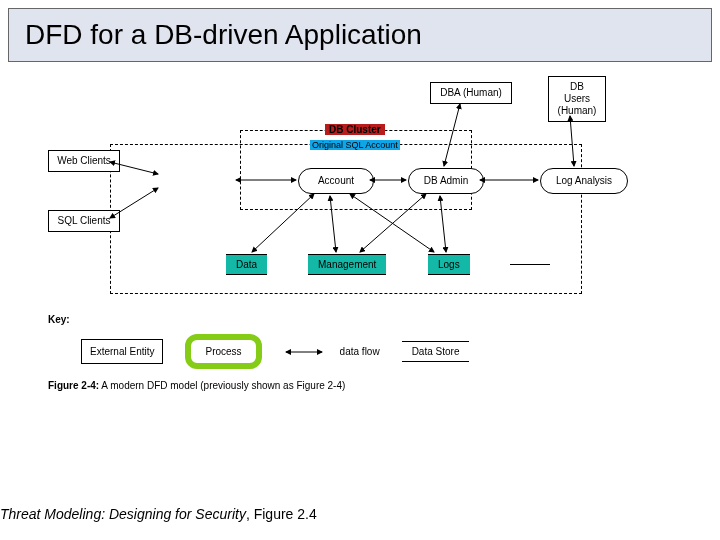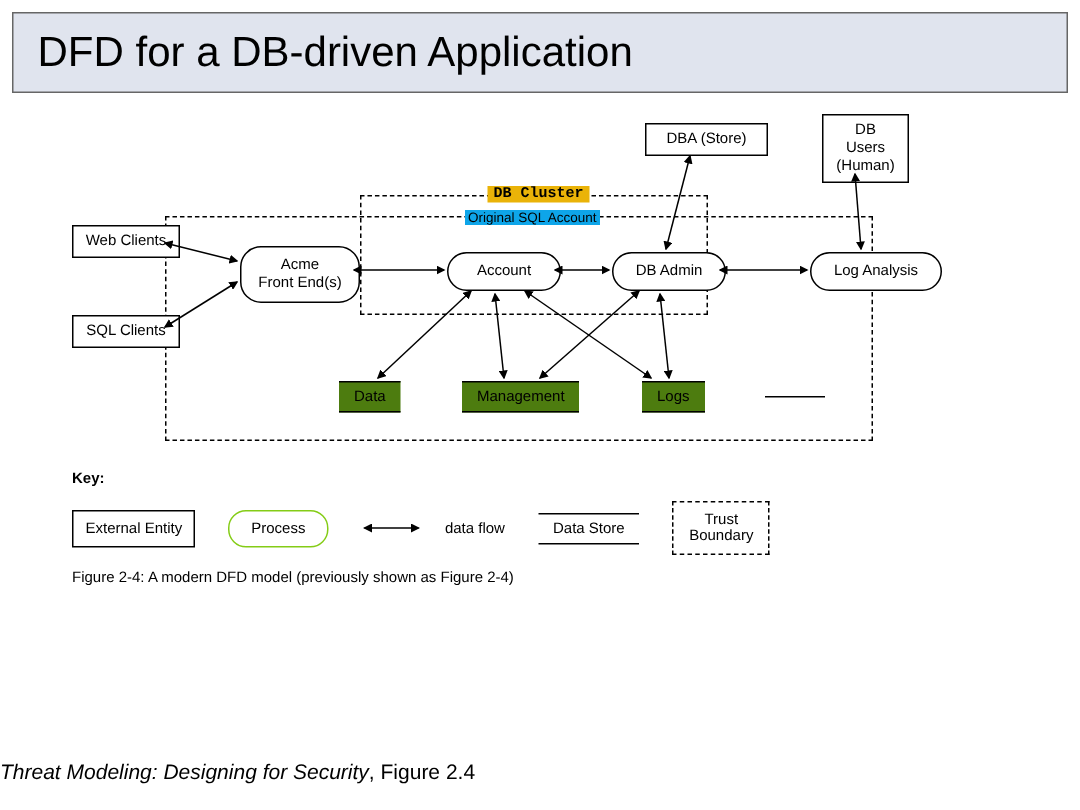--- a/index.html
+++ b/index.html
@@ -43,59 +43,59 @@
     background: #fff;
     line-height: 1.2;
   }
   .datastore {
     position: absolute;
     border-top: 1px solid #000;
     border-bottom: 1px solid #000;
     padding: 4px 10px;
     font-size: 10px;
     text-align: left;
-    background: #4d7c0f;
+    background: #14b8a6;
   }
   .trust-boundary {
     position: absolute;
     border: 1px dashed #000;
   }
   .boundary-label {
     position: absolute;
-    background: #eab308;
+    background: #b91c1c;
     font-size: 10px;
     font-weight: bold;
     padding: 0 4px;
-    font-family: Liberation Mono, monospace;
   }
   .sub-label {
     position: absolute;
     font-size: 9px;
     background: #0ea5e9;
     padding: 0 2px;
   }
   .key-label {
     position: absolute;
     font-size: 10px;
     font-weight: bold;
     text-align: center;
   }
   .key-row {
     position: absolute;
     display: flex;
     align-items: center;
     gap: 22px;
+    margin-left: 33px;
   }
   .key-ext {
     border: 1px solid #000;
     padding: 6px 8px;
     font-size: 10px;
   }
   .key-proc {
-    border: 1px solid #84cc16;
+    border: 6px solid #84cc16;
     border-radius: 12px;
     padding: 6px 14px;
     font-size: 10px;
   }
   .key-flow {
     font-size: 10px;
     display: flex;
     align-items: center;
     gap: 16px;
   }
@@ -109,21 +109,21 @@
     border: 1px dashed #000;
     padding: 6px 10px;
     font-size: 10px;
     text-align: center;
     line-height: 1.1;
   }
   .caption {
     position: absolute;
     font-size: 10px;
   }
-  .caption b { font-weight: normal; }
+  .caption b { font-weight: bold; }
   .footer {
     position: absolute;
     bottom: 18px;
     width: 100%;
     text-align: left;
     font-size: 14px;
     color: #000;
   }
   .footer .src { font-style: italic; }
   svg.arrows {
@@ -141,27 +141,25 @@
 
   <div class="trust-boundary" style="left:80px; top:62px; width:470px; height:148px;"></div>
 
   <div class="trust-boundary" style="left:210px; top:48px; width:230px; height:78px;"></div>
   <div class="boundary-label" style="left:295px; top:42px;">DB Cluster</div>
   <div class="sub-label" style="left:280px; top:58px;">Original SQL Account</div>
 
   <div class="ext-entity" style="left:18px; top:68px; width:58px;">Web Clients</div>
   <div class="ext-entity" style="left:18px; top:128px; width:58px;">SQL Clients</div>
 
-  <div class="ext-entity" style="left:400px; top:0px; width:68px;">DBA (Store)</div>
+  <div class="ext-entity" style="left:400px; top:0px; width:68px;">DBA (Human)</div>
   <div class="ext-entity" style="left:518px; top:-6px; width:44px; white-space:pre-line;">DB
 Users
 (Human)</div>
 
-  <div class="process" style="left:130px; top:82px; width:62px; white-space:pre-line;">Acme
-Front End(s)</div>
   <div class="process" style="left:268px; top:86px; width:58px;">Account</div>
   <div class="process" style="left:510px; top:86px; width:70px;">Log Analysis</div>
   <div class="process" style="left:378px; top:86px; width:58px;">DB Admin</div>
 
   <div class="datastore" style="left:196px; top:172px;">Data</div>
   <div class="datastore" style="left:278px; top:172px;">Management</div>
   <div class="datastore" style="left:398px; top:172px;">Logs</div>
 
   <div style="position:absolute; left:480px; top:182px; width:40px; border-top:1px solid #000;"></div>
 
@@ -211,22 +209,20 @@
             </marker>
             <marker id="kahs" markerWidth="6" markerHeight="6" refX="1" refY="3" orient="auto">
               <path d="M6,0 L0,3 L6,6 Z" fill="#000"></path>
             </marker>
           </defs>
           <line x1="2" y1="5" x2="38" y2="5" stroke="#000" marker-end="url(#kah)" marker-start="url(#kahs)"></line>
         </svg>
       <span>data flow</span>
     </div>
     <div class="key-store">Data Store</div>
-    <div class="key-trust" style="white-space:pre-line;">Trust
-Boundary</div>
   </div>
 
   <div class="caption" style="left:18px; top:298px;">
     <b>Figure 2-4:</b><span> A modern DFD model (previously shown as Figure 2-4)</span>
   </div>
 </div>
 
 <div class="footer">
   <span class="src">Threat Modeling: Designing for Security</span><span>, Figure 2.4</span>
 </div>

